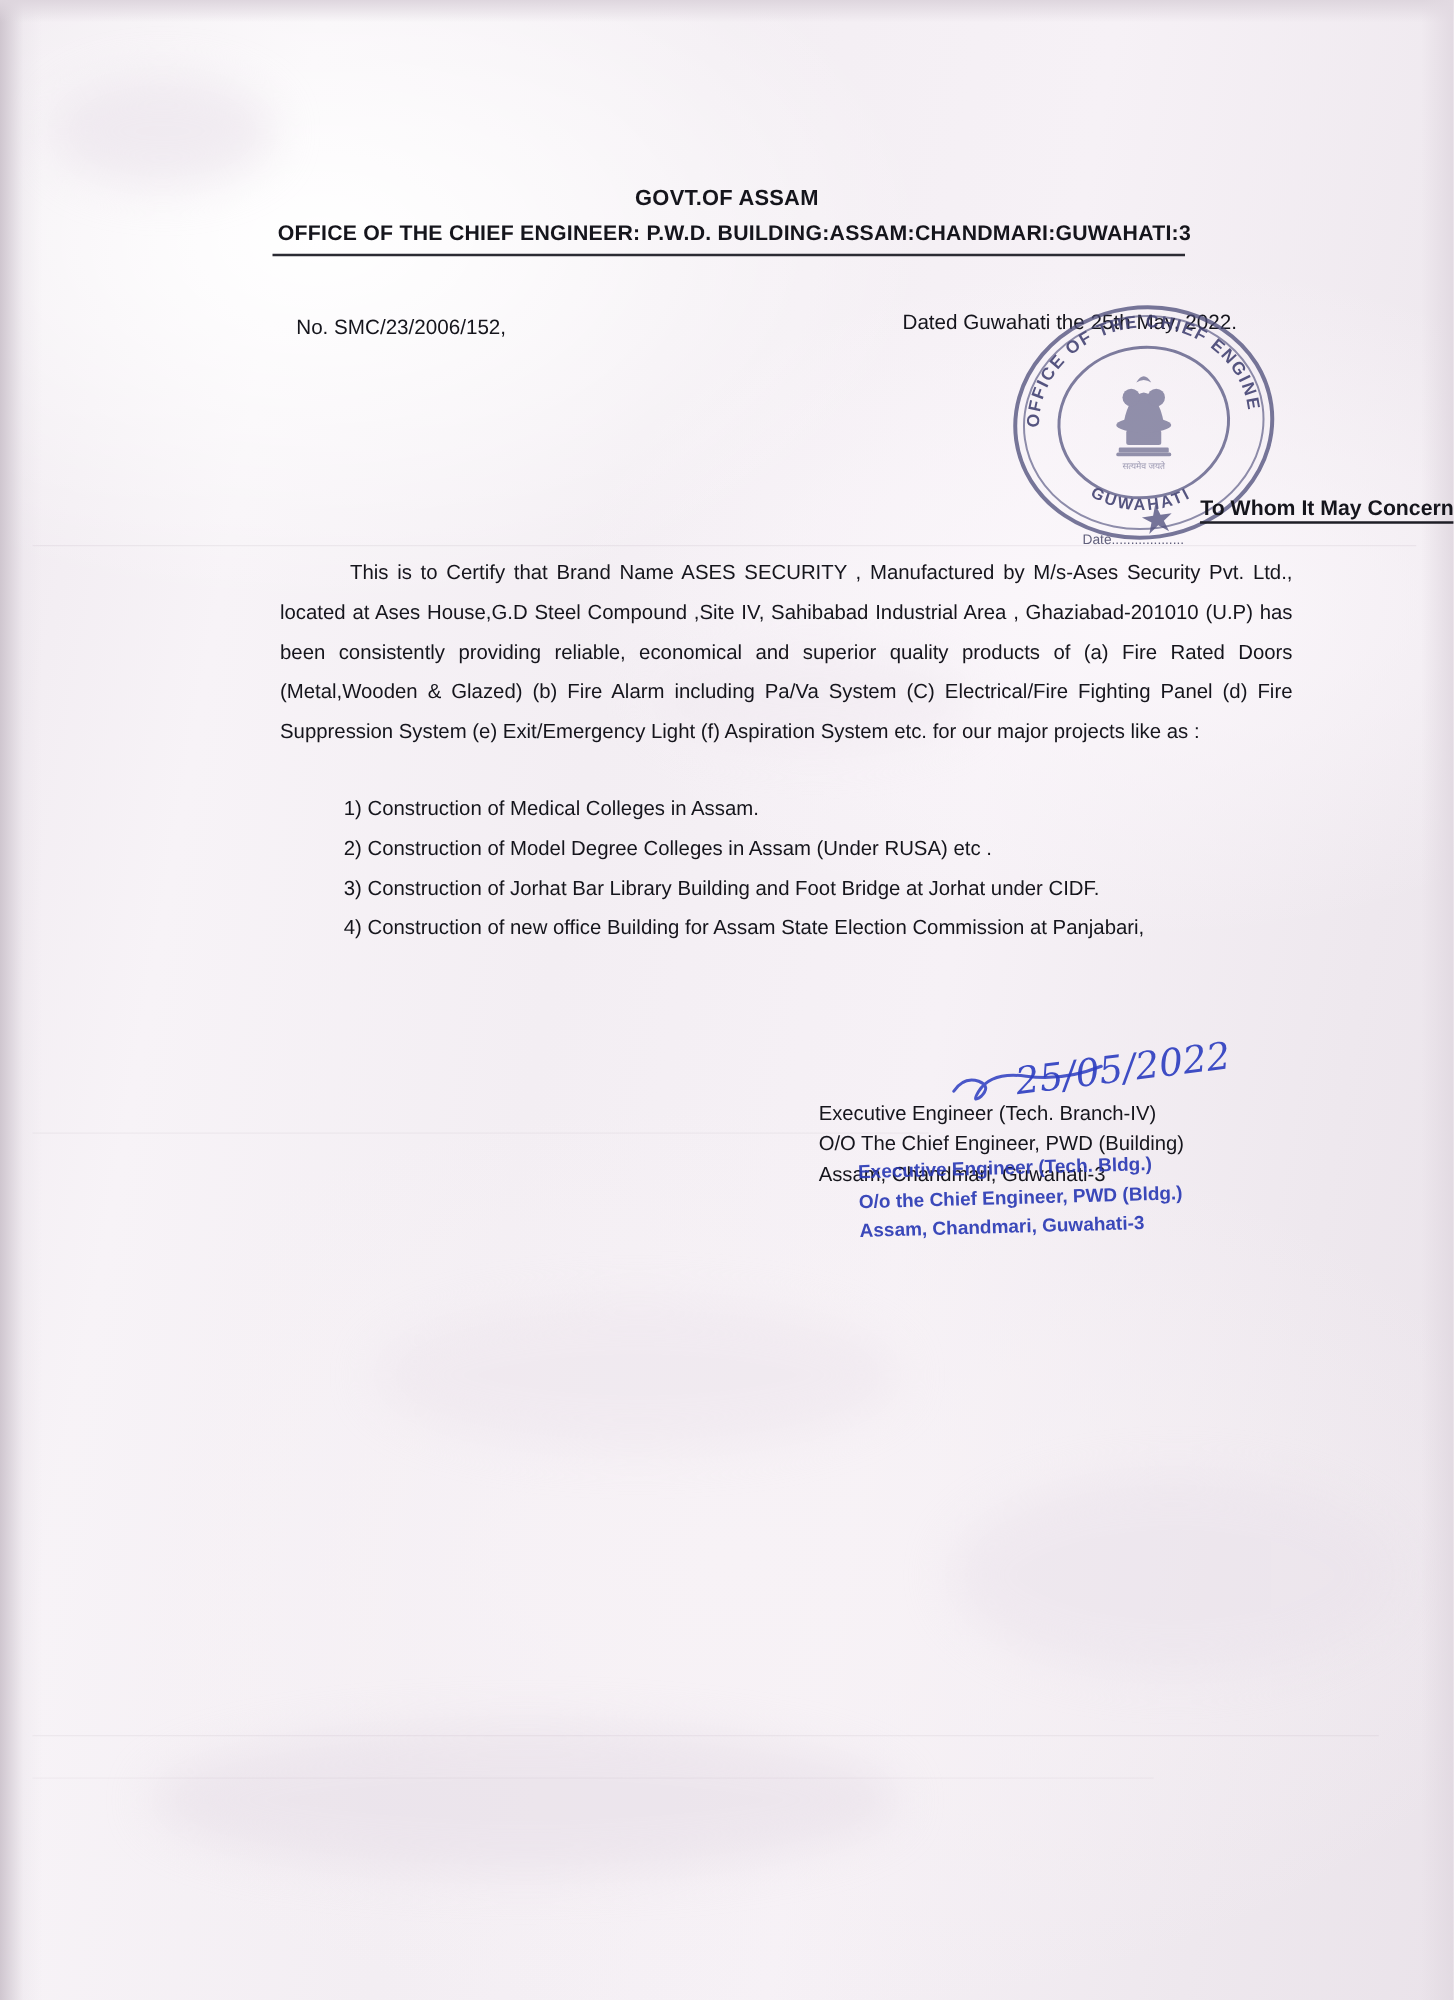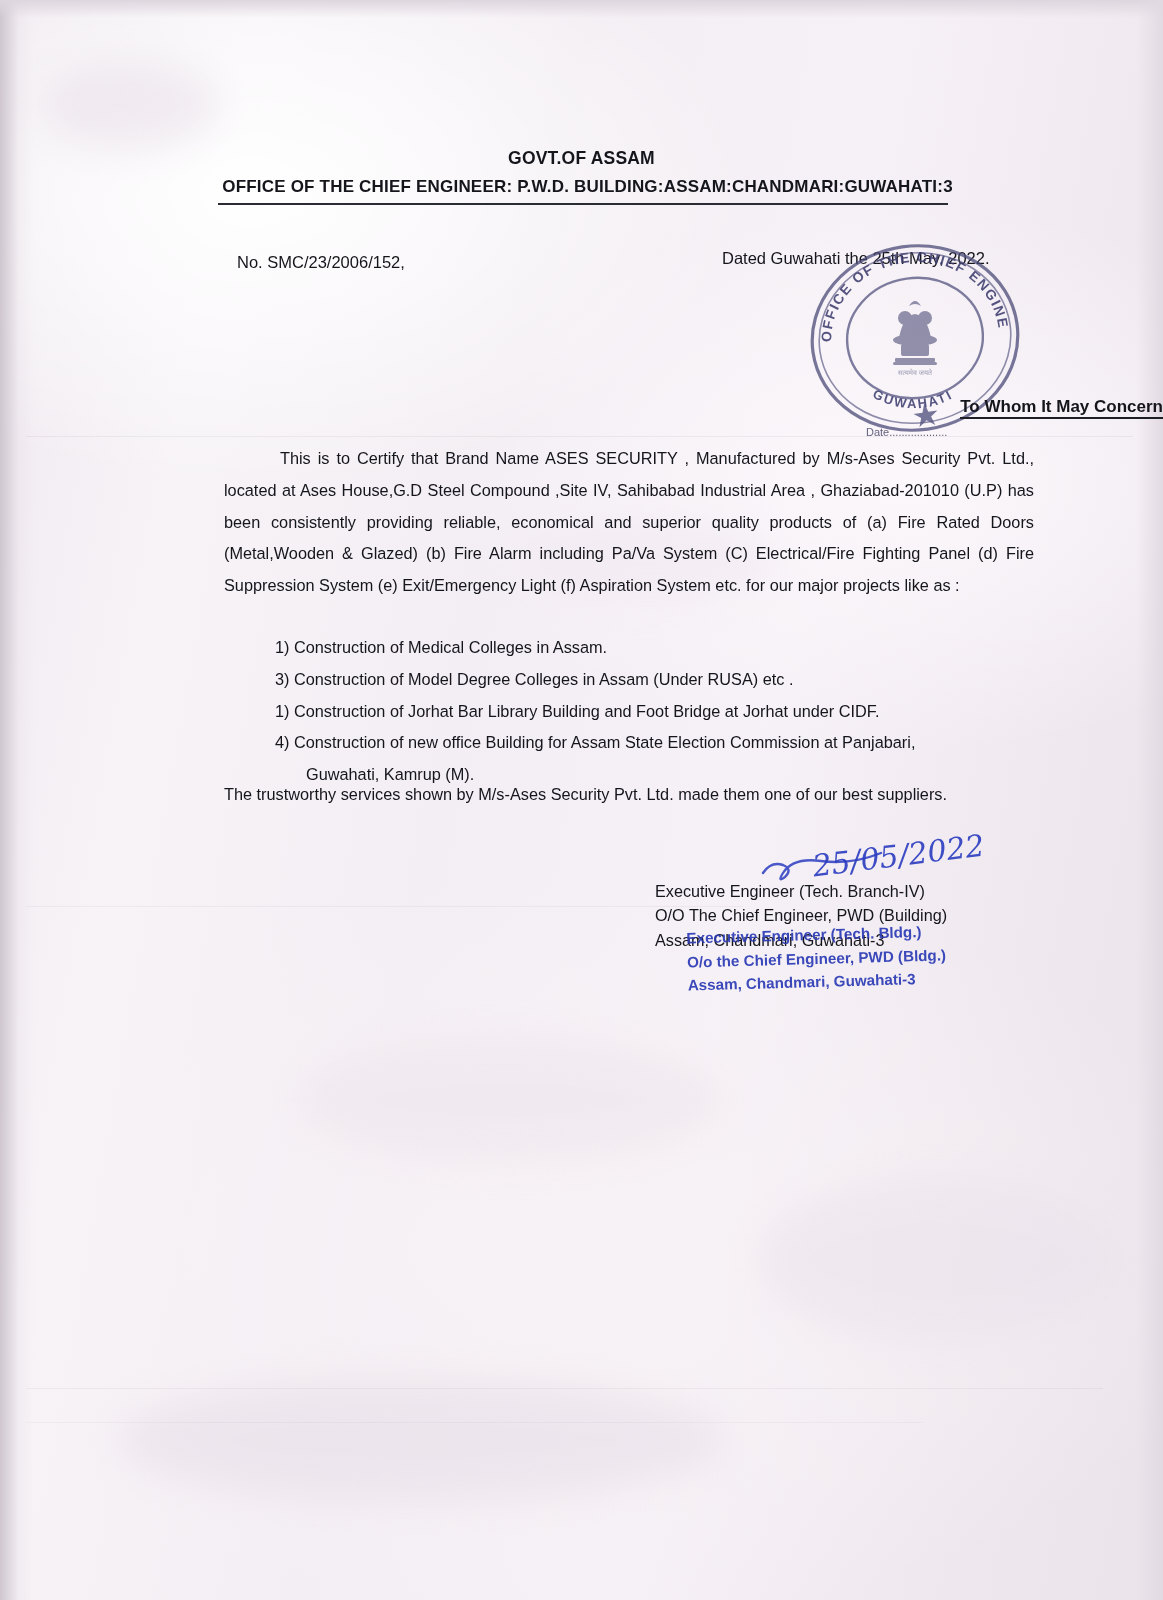--- a/index.html
+++ b/index.html
@@ -287,29 +287,25 @@
     </div>
 
     <div class="stamp-date-line">Date...................</div>
 
     <div class="towhom"><span>To Whom It May Concern</span></div>
 
     <div class="body-text"><span class="indent"></span><span>This is to Certify that Brand Name ASES SECURITY ,  Manufactured by M/s-Ases Security Pvt. Ltd., located at Ases House,G.D Steel Compound ,Site IV, Sahibabad Industrial Area , Ghaziabad-201010 (U.P) has been consistently providing reliable, economical and superior quality products of (a)   Fire Rated Doors (Metal,Wooden &amp; Glazed) (b) Fire Alarm including Pa/Va System (C) Electrical/Fire Fighting Panel (d) Fire Suppression System (e) Exit/Emergency Light (f) Aspiration System etc. for our major projects like as :</span></div>
 
     <div class="list">
       <div class="li">1) Construction of Medical Colleges in Assam.</div>
-      <div class="li">3) Construction of Model Degree Colleges in Assam (Under RUSA) etc .</div>
-      <div class="li">1) Construction of Jorhat Bar Library Building and Foot Bridge at Jorhat under CIDF.</div>
+      <div class="li">2) Construction of Model Degree Colleges in Assam (Under RUSA) etc .</div>
+      <div class="li">3) Construction of Jorhat Bar Library Building and Foot Bridge at Jorhat under CIDF.</div>
       <div class="li">4) Construction of new office Building for Assam State Election Commission at Panjabari,</div>
-      <div class="li">
-          <span class="sub">Guwahati, Kamrup (M).</span>
-        </div>
-    </div>
-
-    <div class="closing">The  trustworthy  services  shown  by  M/s-Ases  Security  Pvt.  Ltd.  made  them  one  of  our  best suppliers.</div>
+    </div>
+
 
     <div class="scribble">
       <svg viewBox="0 0 130 34" width="130" height="34">
         <path d="M6 22 q8 -12 20 -8 q10 4 2 12 q-8 6 -2 -4 q10 -16 38 -12 q30 4 60 -8" fill="none" stroke="#2b3cc0" stroke-width="2.4" stroke-linecap="round" opacity=".85"></path>
       </svg>
     </div>
     <div class="hand-date">25/05/2022</div>
 
     <div class="sig-block">
       <div>Executive Engineer (Tech. Branch-IV)</div>

